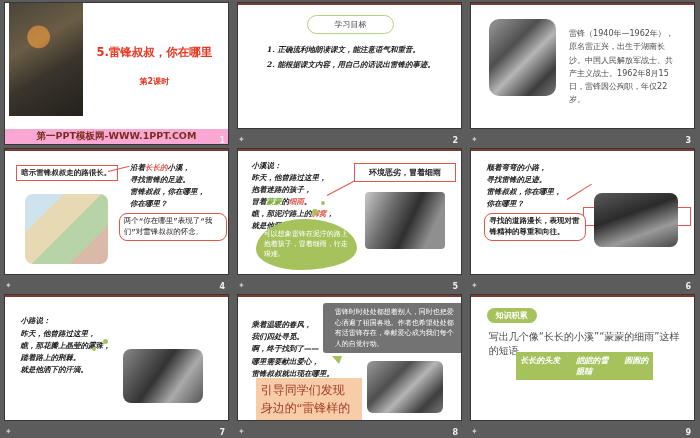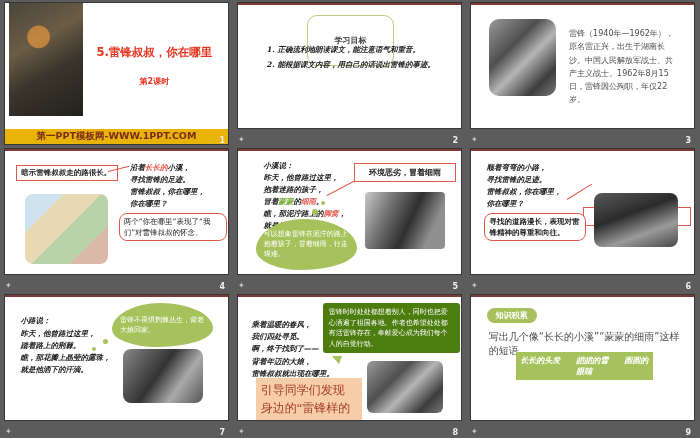--- a/index.html
+++ b/index.html
@@ -10,48 +10,48 @@
          box-shadow:0 0 0 1px rgba(0,0,0,.4);overflow:hidden;}
   .thumb.content{border-top:2px solid #7e3a33;height:123px;}
   .slide-num{position:absolute;right:8px;bottom:1px;color:#efefef;font-size:8px;font-weight:bold;}
   .star{position:absolute;left:5px;bottom:1px;color:#c8c8c8;font-size:8px;line-height:10px;}
   .hand{font-family:"DejaVu Serif","Liberation Serif",serif;font-style:italic;font-weight:700;color:#222;}
   .poem{position:absolute;font-size:7.5px;line-height:1.62;}
   .red{color:#e2574b;}
   .green-t{color:#7fae3e;}
   .redbox{position:absolute;border:1px solid #e2574b;background:#fff;color:#222;
           font-size:7.5px;font-weight:bold;padding:2px 4px;}
-  .rounded{border-radius:8px;}
+  .rounded{border-radius:8px;font-family:Liberation Mono, monospace;}
   .conn{position:absolute;height:1px;background:#e2574b;transform-origin:left center;}
   .photo{position:absolute;}
   .bw1{background:linear-gradient(135deg,#9a9a9a,#4f4f4f 35%,#b5b5b5 55%,#3d3d3d 80%,#777);}
   .bw2{background:linear-gradient(115deg,#c9c9c9,#707070 30%,#2f2f2f 55%,#8f8f8f 80%);}
   .bw3{background:linear-gradient(160deg,#5a5a5a,#2b2b2b 40%,#9a9a9a 70%,#474747);}
   .bw4{background:linear-gradient(125deg,#888,#333 45%,#aaa 70%,#555);}
   .colorphoto{background:linear-gradient(150deg,#4a453a,#6b5d45 35%,#3a352c 60%,#23211c),
               radial-gradient(circle at 40% 30%,#c9a07a 0 12%,transparent 13%);
               background-blend-mode:overlay;}
   .illus{background:linear-gradient(135deg,#cfe3ef 0 25%,#e8d9b5 25% 50%,#b9d3a8 50% 75%,#d9b9a8 75%);}
   .cloud{position:absolute;background:#a5c25c;color:#fff;font-size:7px;line-height:1.45;
          padding:6px 8px;border-radius:48% 52% 55% 45%/60% 58% 42% 40%;display:flex;
          align-items:center;text-align:left;}
   .dot{position:absolute;background:#a5c25c;border-radius:50%;}
-  .greenbox{position:absolute;background:#4d7c0f;color:#fff;font-size:7px;line-height:1.5;
-            padding:4px 6px;border-radius:3px;}
+  .greenbox{position:absolute;background:#737373;color:#fff;font-size:7px;line-height:1.5;
+            padding:4px 12px;border-radius:3px;}
   .tail{position:absolute;width:0;height:0;border-left:7px solid transparent;
         border-right:3px solid transparent;border-top:8px solid #a5c25c;}
   .orangebox{position:absolute;background:#f6cda6;color:#a33c28;font-size:12px;
              line-height:1.5;padding:3px 5px;font-family:Liberation Serif, serif;}
   .pill{position:absolute;border:1px solid #b9cf85;border-radius:10px;background:#fff;
-        color:#3f3f3f;font-size:8px;font-weight:bold;text-align:center;padding:19px 0;}
+        color:#3f3f3f;font-size:8px;font-weight:normal;text-align:center;padding:3px 0;}
   .badge{position:absolute;background:#a5c25c;color:#fff;font-size:8px;font-weight:bold;
          border-radius:9px;padding:2px 9px;}
   .banner{position:absolute;background:#a5c25c;color:#fff;text-align:center;
           font-size:8px;padding:3px 4px;}
-  .orangebar{position:absolute;left:0;bottom:0;width:100%;height:15px;background:#eab308;
+  .orangebar{position:absolute;left:0;bottom:0;width:100%;height:15px;background:#f9a8d4;
              display:flex;align-items:center;justify-content:center;}
   .orangebar span{color:#7b2d1d;font-size:9.5px;font-weight:bold;}
   .s1-title{position:absolute;left:36%;width:62%;top:30%;text-align:center;color:#e8331f;
             font-weight:bold;font-size:11.5px;}
   .s1-sub{position:absolute;left:36%;width:62%;top:52%;text-align:center;color:#e8331f;
           font-size:8px;font-weight:bold;}
   .biotext{position:absolute;left:44%;top:18%;width:50%;color:#4c4c4c;font-size:8px;line-height:1.65;}
 </style>
 </head>
 <body>
@@ -101,21 +101,21 @@
       </div>
       <div class="redbox rounded" style="left:51%;top:50%;width:44%;font-weight:normal;line-height:1.5;">两个“你在哪里”表现了“我们”对雷锋叔叔的怀念。</div>
       <div class="photo illus" style="left:9%;top:35%;width:37%;height:57%;border-radius:8px;"></div>
     </div>
     <div class="star">✦</div>
     <div class="slide-num">4</div>
   </div>
 
   <div class="cell" style="left:233px;top:146px">
     <div class="thumb content">
-      <div class="poem hand" style="left:6%;top:7%;width:46%;margin-left:12px;">
+      <div class="poem hand" style="left:6%;top:7%;width:46%;">
         <div>小溪说：</div>
         <div>昨天，他曾路过这里，</div>
         <div>抱着迷路的孩子，</div>
         <div><span>冒着</span><span class="green-t">蒙蒙</span><span>的</span><span class="red">细雨</span><span>。</span></div>
         <div><span>瞧，那泥泞路上的</span><span class="red">脚窝</span><span>，</span></div>
         <div>就是他留下的足迹。</div>
       </div>
       <div class="redbox" style="left:52%;top:10%;width:43%;font-size:8px;text-align:center;padding:3px 2px;">环境恶劣，冒着细雨</div>
       <div class="conn" style="left:40%;top:36%;width:14%;transform:rotate(-28deg);"></div>
       <div class="photo bw2" style="left:57%;top:33%;width:36%;height:47%;border-radius:4px;"></div>
@@ -144,42 +144,39 @@
     </div>
     <div class="star">✦</div>
     <div class="slide-num">6</div>
   </div>
 
   <div class="cell" style="left:0;top:292px">
     <div class="thumb content">
       <div class="poem hand" style="left:7%;top:15%;width:46%;">
         <div>小路说：</div>
         <div>昨天，他曾路过这里，</div>
+        <div>瞧，那花瓣上晶莹的露珠，</div>
         <div>踏着路上的荆棘。</div>
-        <div>瞧，那花瓣上晶莹的露珠，</div>
         <div>就是他洒下的汗滴。</div>
-      </div>
-      <div class="cloud" style="left:48%;top:5%;width:38%;height:26%;">
-        <span>雷锋不畏惧荆棘丛生，背老大娘回家。</span>
       </div>
       <div class="dot" style="left:44%;top:34%;width:5px;height:5px;"></div>
       <div class="dot" style="left:39%;top:41%;width:4px;height:4px;"></div>
       <div class="photo bw4" style="left:53%;top:42%;width:36%;height:44%;border-radius:8px;"></div>
     </div>
     <div class="star">✦</div>
     <div class="slide-num">7</div>
   </div>
 
   <div class="cell" style="left:233px;top:292px">
     <div class="thumb content">
       <div class="poem hand" style="left:6%;top:18%;width:40%;">
         <div>乘着温暖的春风，</div>
         <div>我们四处寻觅。</div>
         <div>啊，终于找到了——</div>
-        <div>背着年迈的大娘，</div>
+        <div>哪里需要献出爱心，</div>
         <div>雷锋叔叔就出现在哪里。</div>
       </div>
       <div class="greenbox" style="left:38%;top:5%;width:56%;">雷锋时时处处都想着别人，同时也把爱心洒遍了祖国各地。作者也希望处处都有活雷锋存在，奉献爱心成为我们每个人的自觉行动。</div>
       <div class="tail" style="left:42%;top:48%;"></div>
       <div class="orangebox" style="left:8%;top:66%;width:43%;">引导同学们发现身边的“雷锋样的好人好事”</div>
       <div class="photo bw1" style="left:58%;top:52%;width:34%;height:42%;border-radius:6px;"></div>
     </div>
     <div class="star">✦</div>
     <div class="slide-num">8</div>
   </div>

